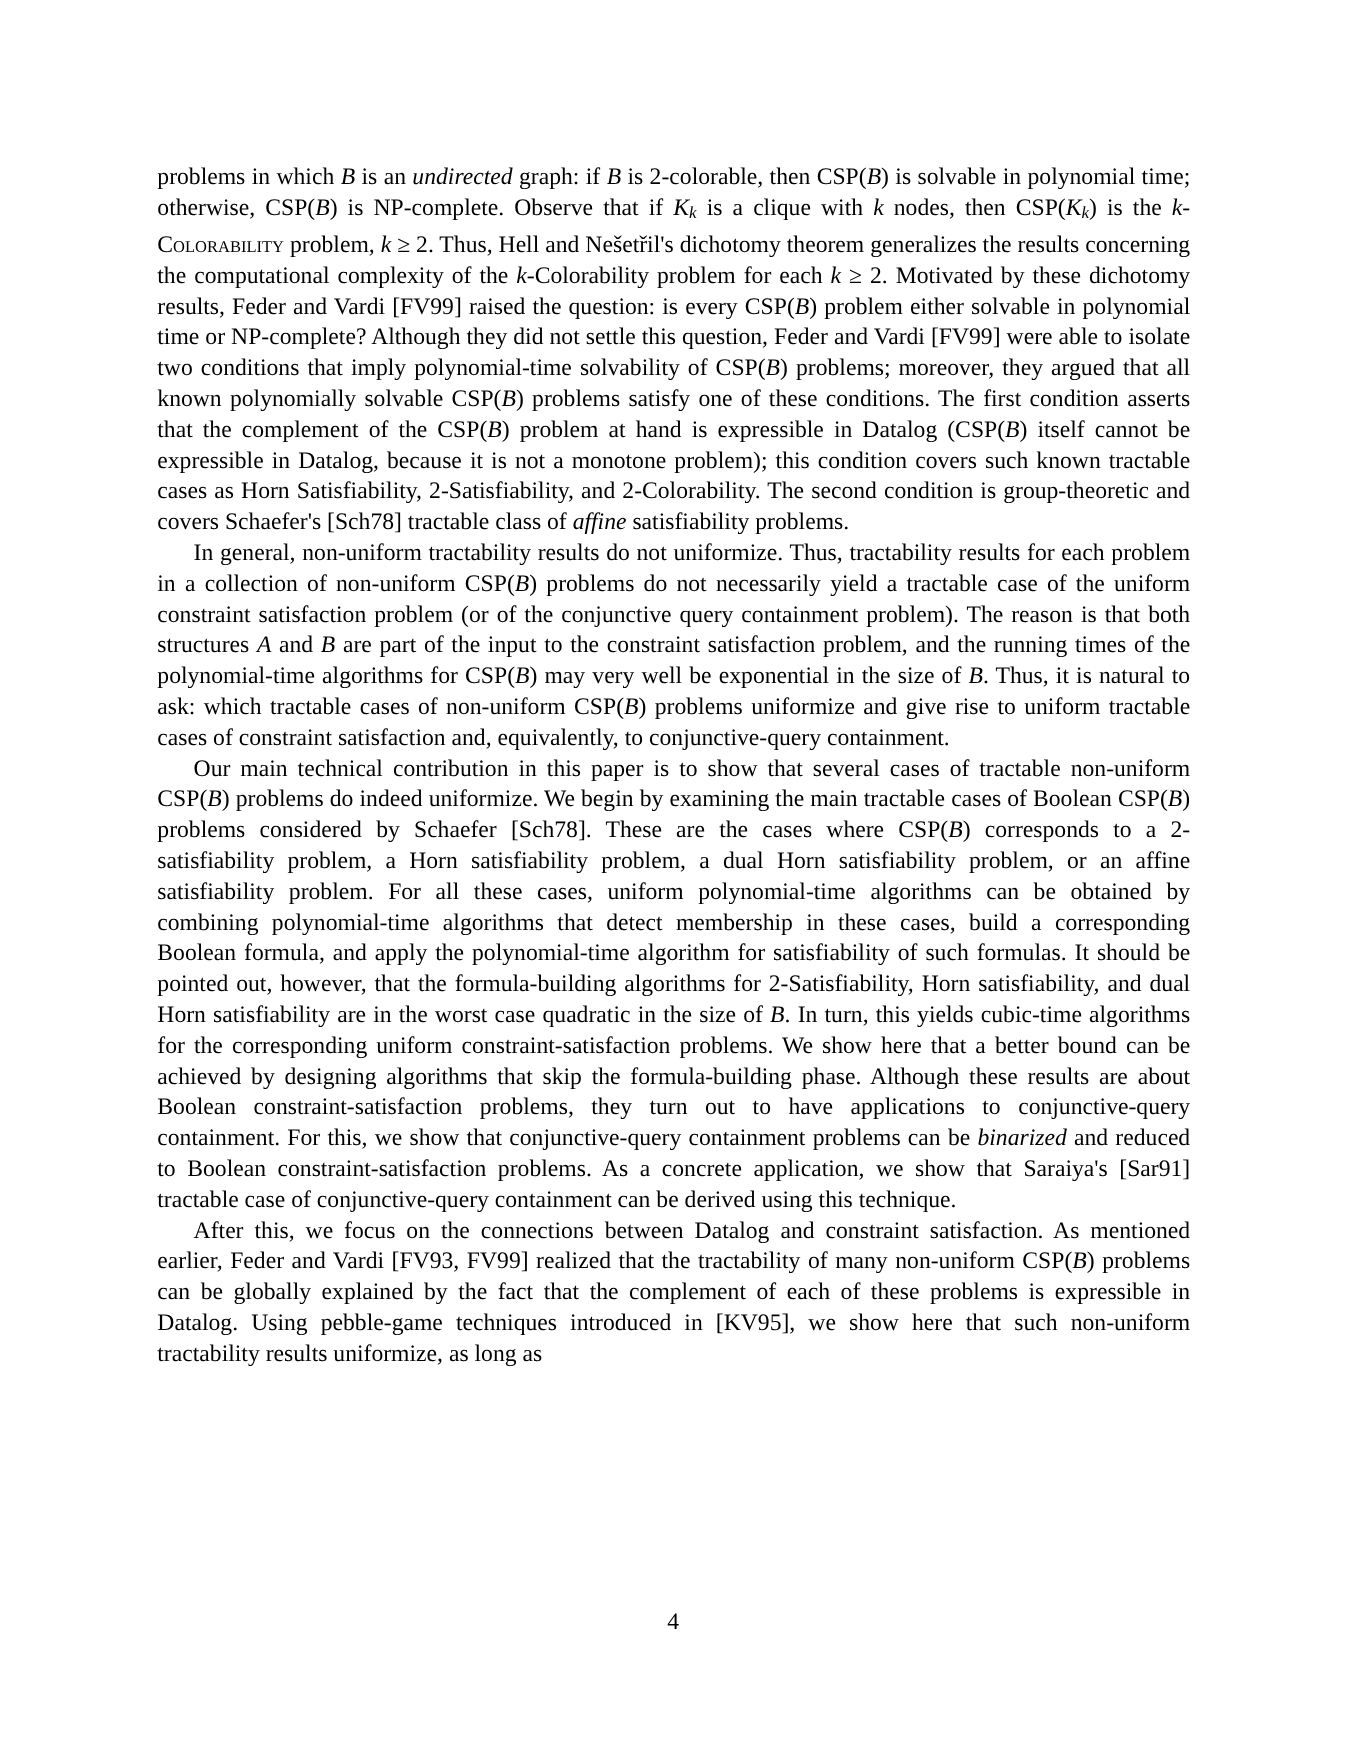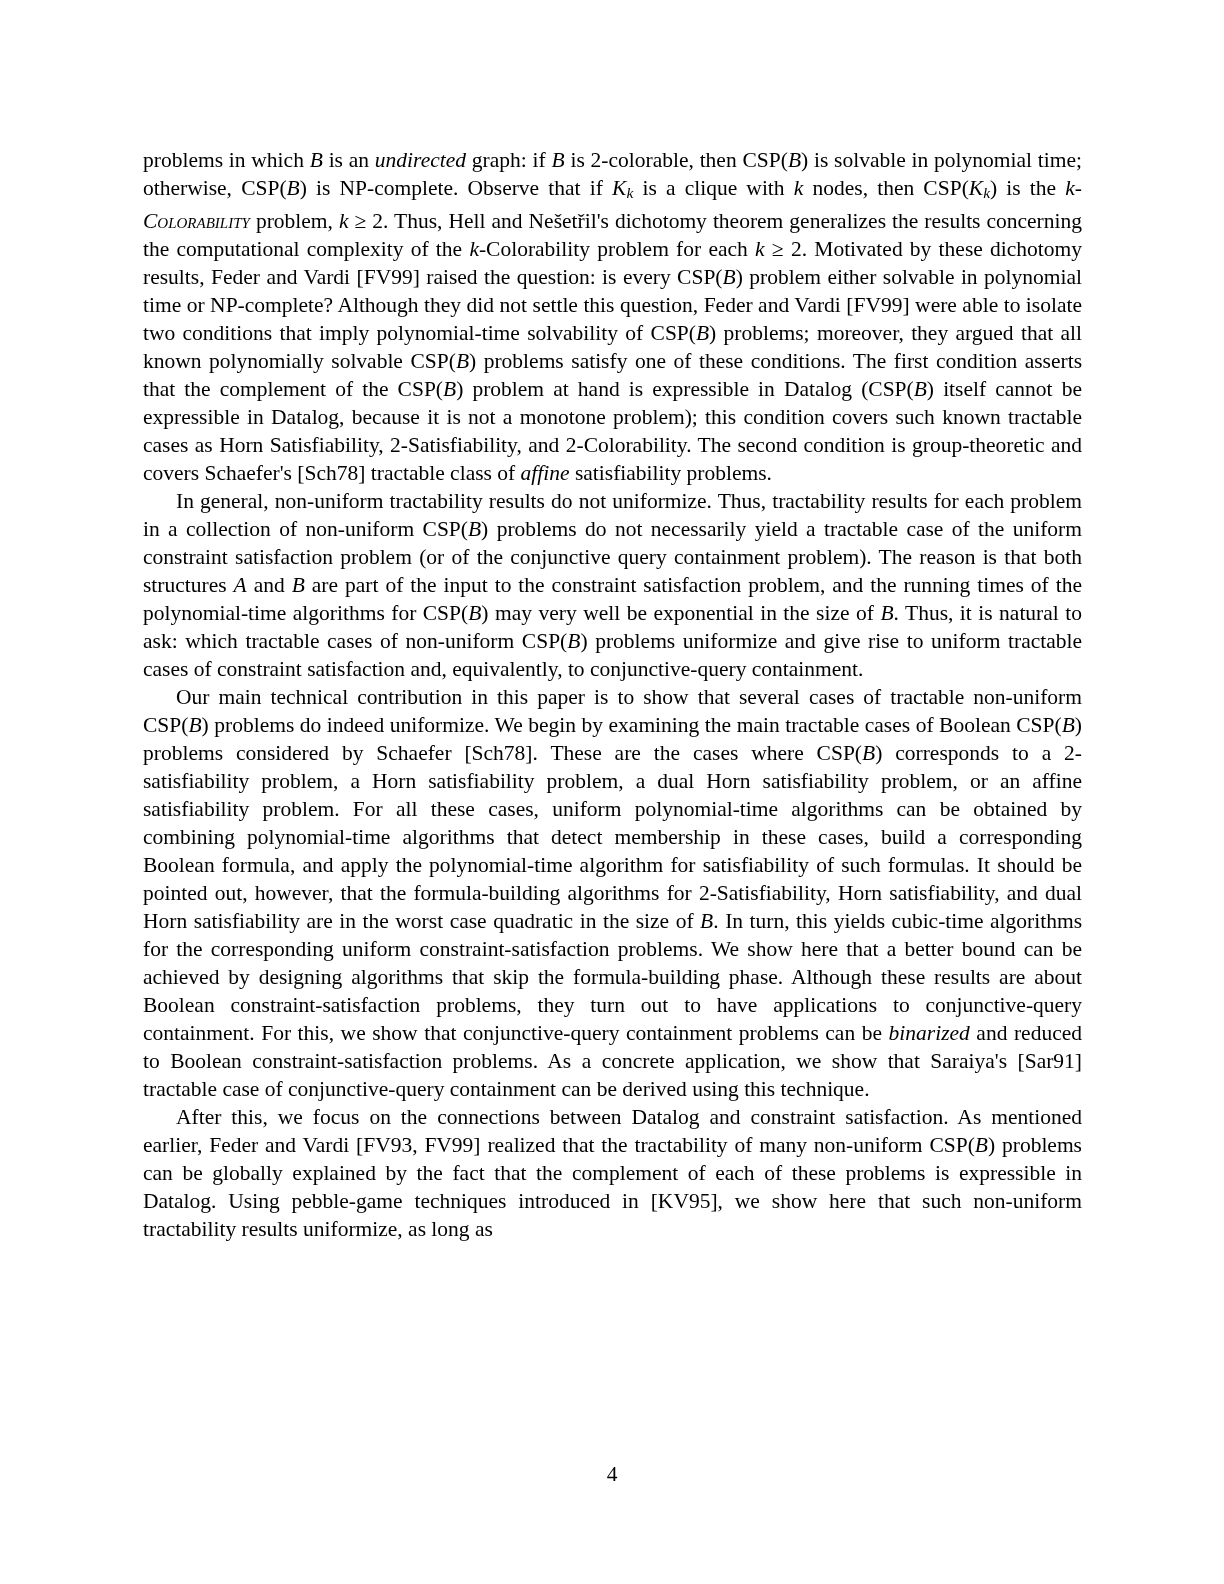--- a/index.html
+++ b/index.html
@@ -19,21 +19,21 @@
     width: 939px;
   }
   .para {
     margin: 0;
     font-size: 21.5px;
     line-height: 28px;
     text-align: justify;
   }
   .para.indent { text-indent: 33px; }
   .run-i { font-style: italic; }
-  .run-sc { font-variant: small-caps; font-style: italic; }
+  .run-sc { font-variant: small-caps; }
   .run-isub {
     font-style: italic;
     font-size: 0.72em;
     vertical-align: -0.22em;
   }
   .page-number {
     position: absolute;
     left: 0;
     right: 0;
     top: 1462px;

